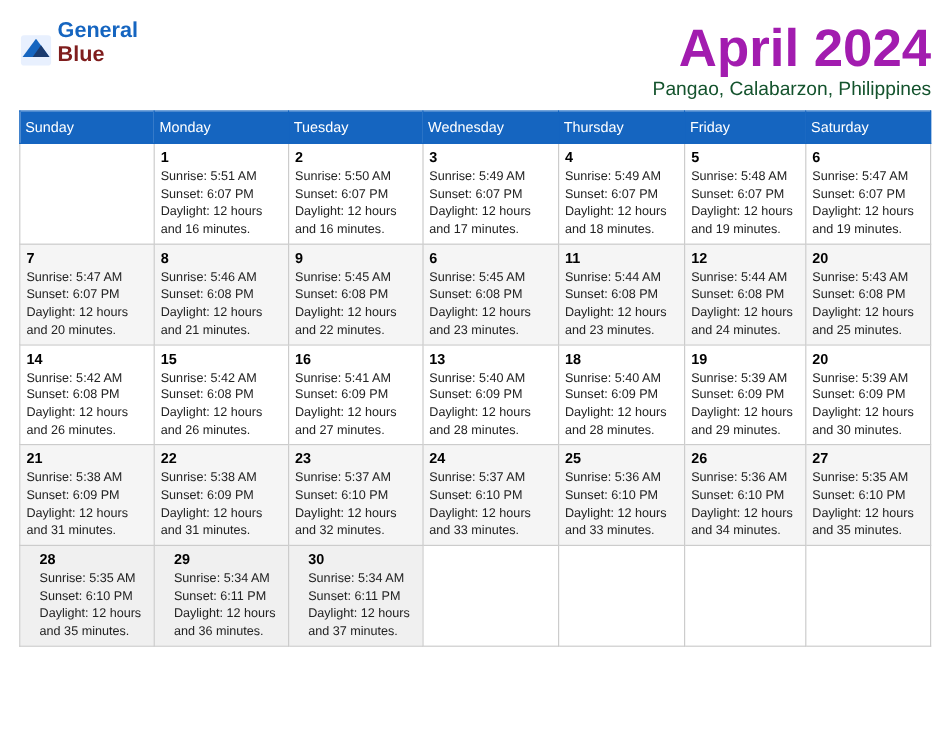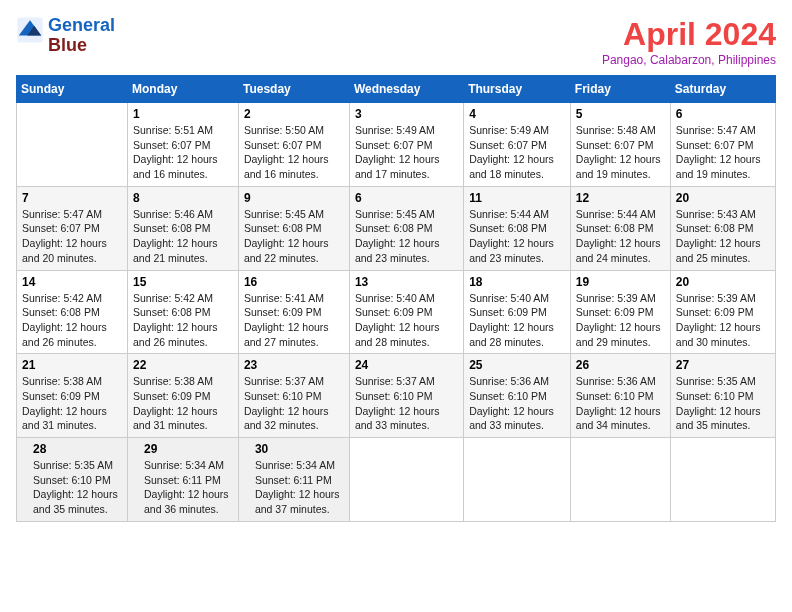--- a/index.html
+++ b/index.html
@@ -11,61 +11,61 @@
       padding: 16px;
     }
     .header-top {
       display: flex;
       justify-content: space-between;
       align-items: flex-start;
       margin-bottom: 4px;
     }
     .logo {
       display: flex;
-      align-items: flex-start;
+      align-items: flex-end;
       gap: 4px;
     }
     .logo-text {
       font-size: 18px;
       font-weight: bold;
       color: #1a1a2e;
       line-height: 1.1;
     }
     .logo-text span {
       color: #1565c0;
     }
     .logo-icon {
       width: 28px;
       height: 28px;
     }
     .title-block {
       text-align: right;
     }
     .month-title {
-      font-size: 32px;
+      font-size: 44px;
       font-weight: bold;
-      color: #ef4444;
+      color: #a21caf;
     }
     .location {
-      font-size: 12px;
-      color: #a21caf;
+      font-size: 16px;
+      color: #14532d;
     }
     .calendar {
       width: 100%;
       border-collapse: collapse;
       margin-top: 8px;
       font-size: 11px;
     }
     .calendar th {
       background: #1565c0;
       color: #fff;
       padding: 6px 4px;
       text-align: left;
       font-size: 12px;
-      font-weight: bold;
+      font-weight: normal;
       border: 1px solid #1565c0;
     }
     .calendar td {
       border: 1px solid #ccc;
       vertical-align: top;
       padding: 4px 5px;
       min-height: 70px;
       background: #fff;
     }
     .calendar tr:nth-child(even) td {

